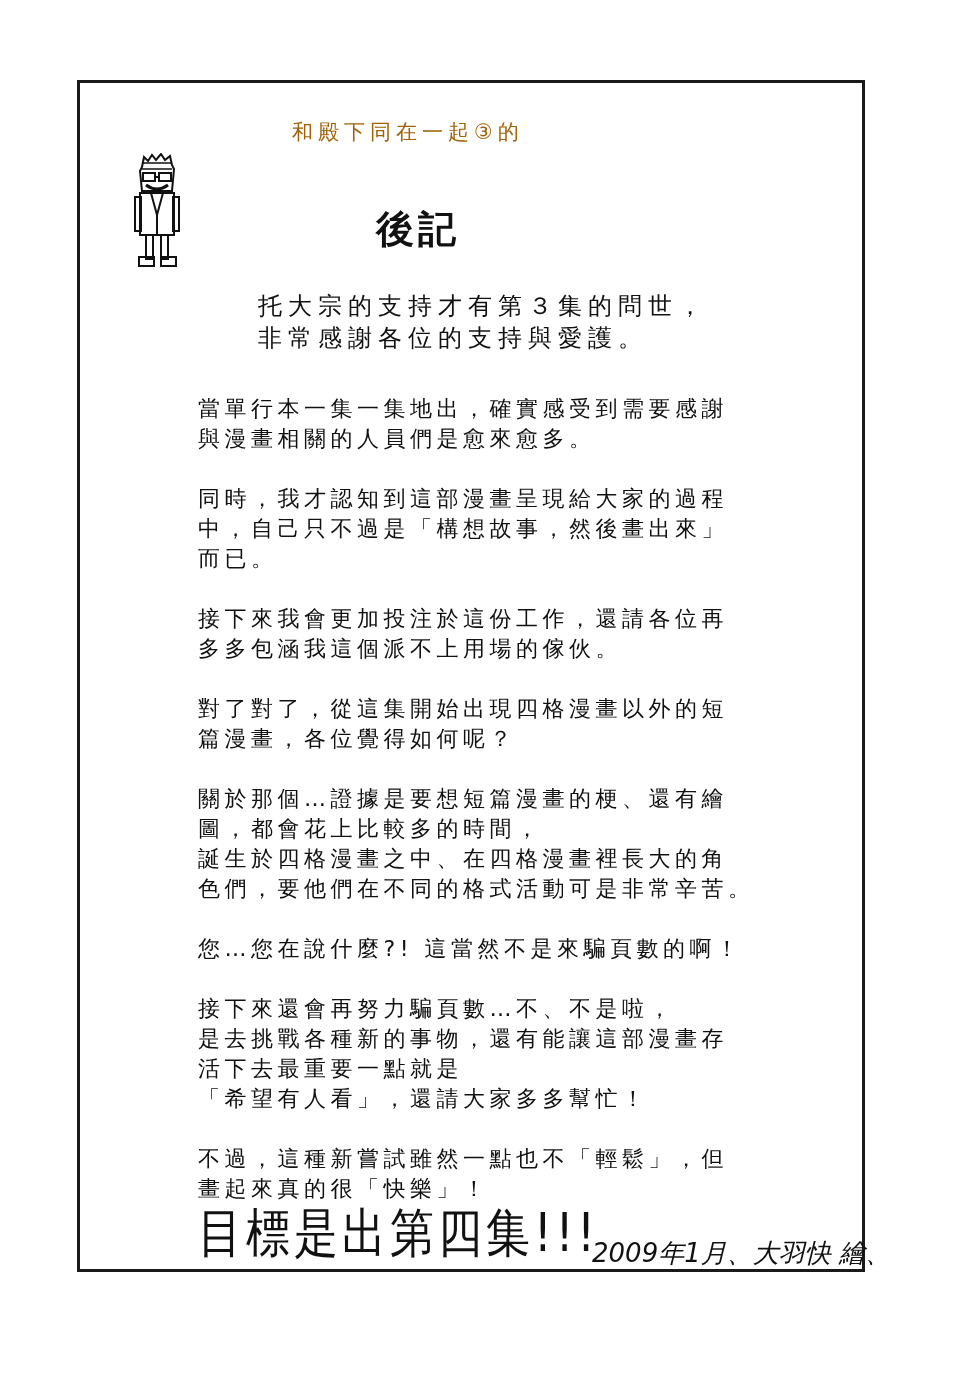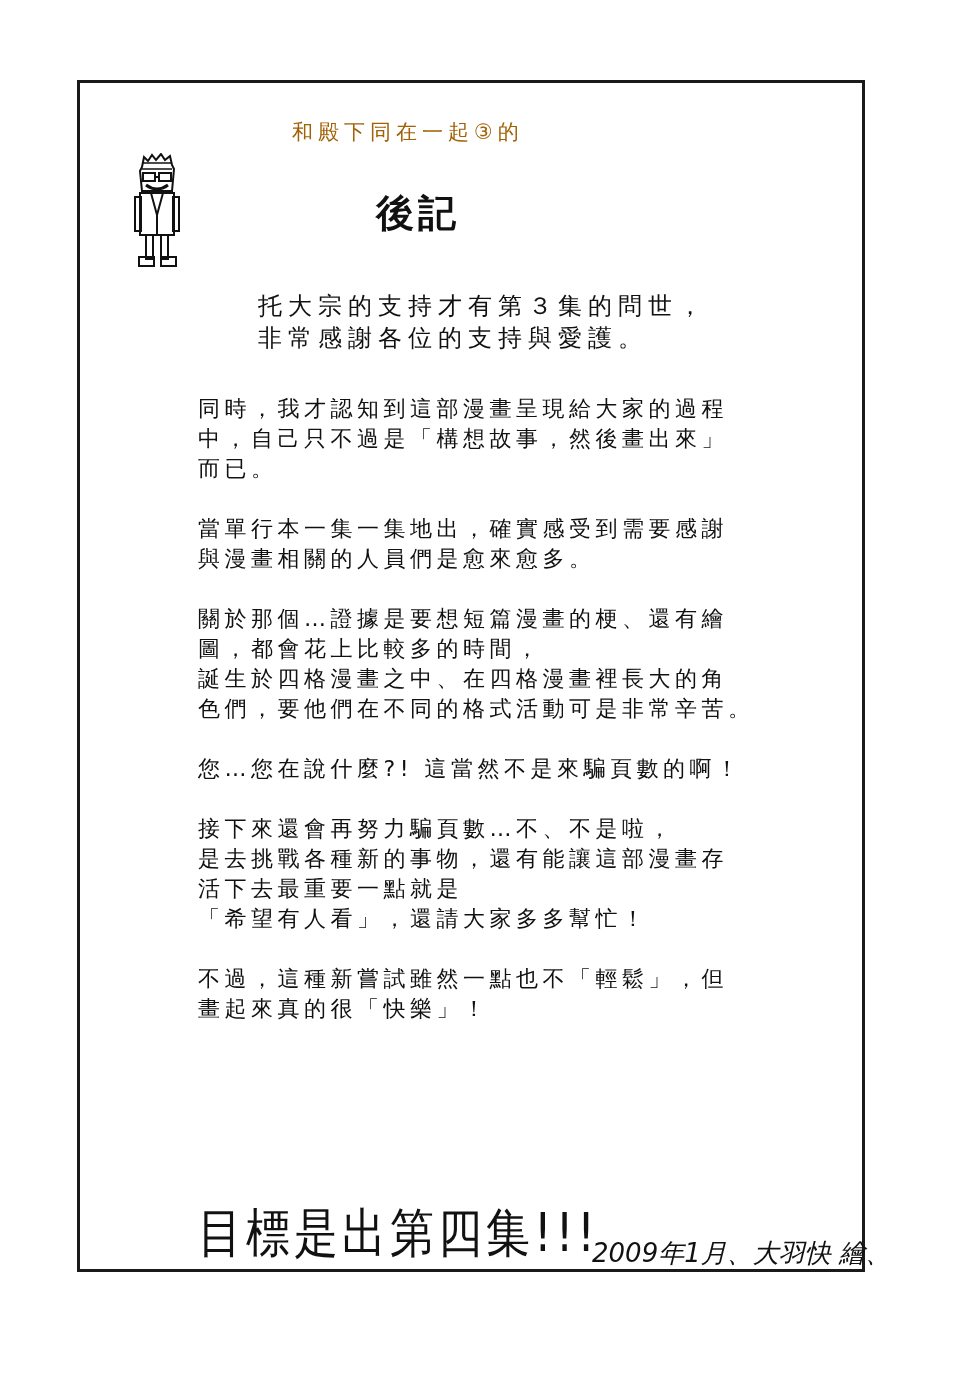--- a/index.html
+++ b/index.html
@@ -8,21 +8,21 @@
     font-family: "DejaVu Sans", sans-serif; color: #111;
   }
   .frame {
     position: absolute; left: 77px; top: 80px; width: 788px; height: 1192px;
     border: 3px solid #1a1a1a; box-sizing: border-box;
   }
   .subtitle {
     position: absolute; left: 292px; top: 118px; font-size: 21px; letter-spacing: 5px; color: #a16207;
   }
   .title {
-    position: absolute; left: 376px; top: 188px; font-size: 38px; font-weight: bold; letter-spacing: 4px; color: #111;
+    position: absolute; left: 376px; top: 204px; font-size: 38px; font-weight: bold; letter-spacing: 4px; color: #111;
   }
   .mascot { position: absolute; left: 134px; top: 153px; width: 46px; height: 116px; }
   .intro {
     position: absolute; left: 258px; top: 290px; font-size: 24px; line-height: 32px; letter-spacing: 6px;
   }
   .body-text { position: absolute; left: 198px; top: 394px; width: 620px; }
   .para {
     font-size: 22px; line-height: 30px; letter-spacing: 4.5px; margin: 0 0 30px 0; white-space: pre-line;
   }
   .goal {
@@ -57,25 +57,29 @@
   <rect x="5" y="104" width="15" height="9"></rect>
   <rect x="27" y="104" width="15" height="9"></rect>
 </svg>
 
 <div class="intro">
   <div>托大宗的支持才有第３集的問世，</div>
   <div>非常感謝各位的支持與愛護。</div>
 </div>
 
 <div class="body-text">
+  <p class="para">當單行本一集一集地出，確實感受到需要感謝
+與漫畫相關的人員們是愈來愈多。</p>
   <p class="para">同時，我才認知到這部漫畫呈現給大家的過程
 中，自己只不過是「構想故事，然後畫出來」
 而已。</p>
-  <p class="para">當單行本一集一集地出，確實感受到需要感謝
-與漫畫相關的人員們是愈來愈多。</p>
+  <p class="para">接下來我會更加投注於這份工作，還請各位再
+多多包涵我這個派不上用場的傢伙。</p>
+  <p class="para">對了對了，從這集開始出現四格漫畫以外的短
+篇漫畫，各位覺得如何呢？</p>
   <p class="para">關於那個…證據是要想短篇漫畫的梗、還有繪
 圖，都會花上比較多的時間，
 誕生於四格漫畫之中、在四格漫畫裡長大的角
 色們，要他們在不同的格式活動可是非常辛苦。</p>
   <p class="para">您…您在說什麼?! 這當然不是來騙頁數的啊！</p>
   <p class="para">接下來還會再努力騙頁數…不、不是啦，
 是去挑戰各種新的事物，還有能讓這部漫畫存
 活下去最重要一點就是
 「希望有人看」，還請大家多多幫忙！</p>
   <p class="para">不過，這種新嘗試雖然一點也不「輕鬆」，但

